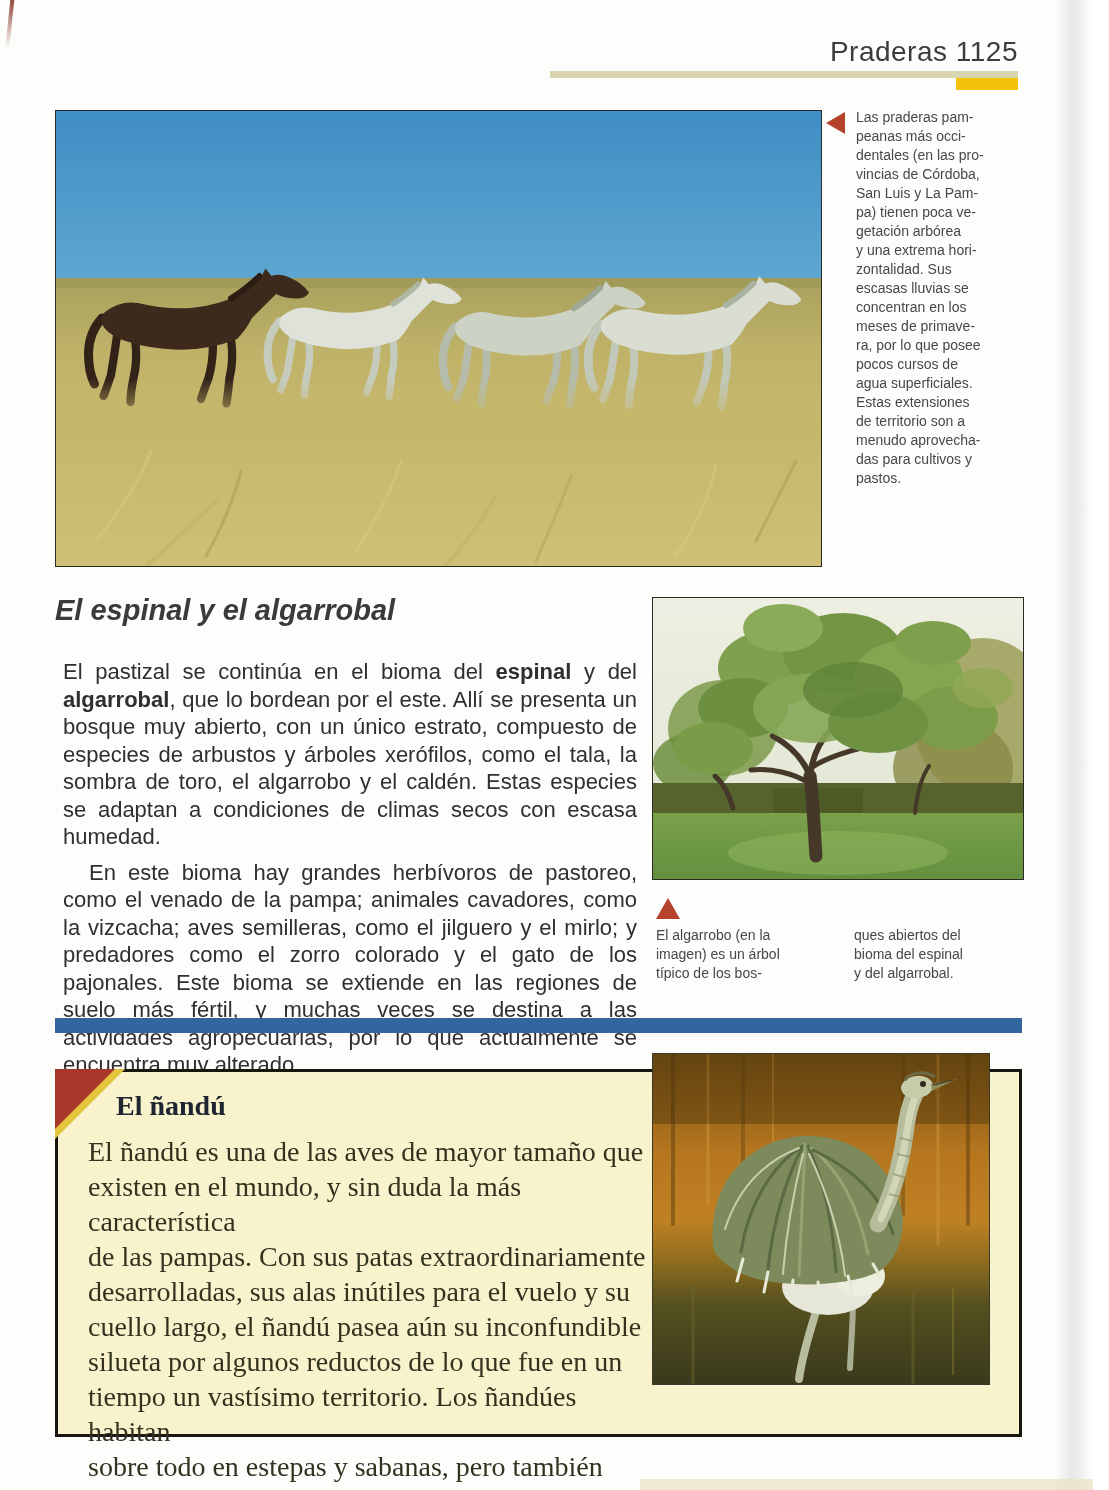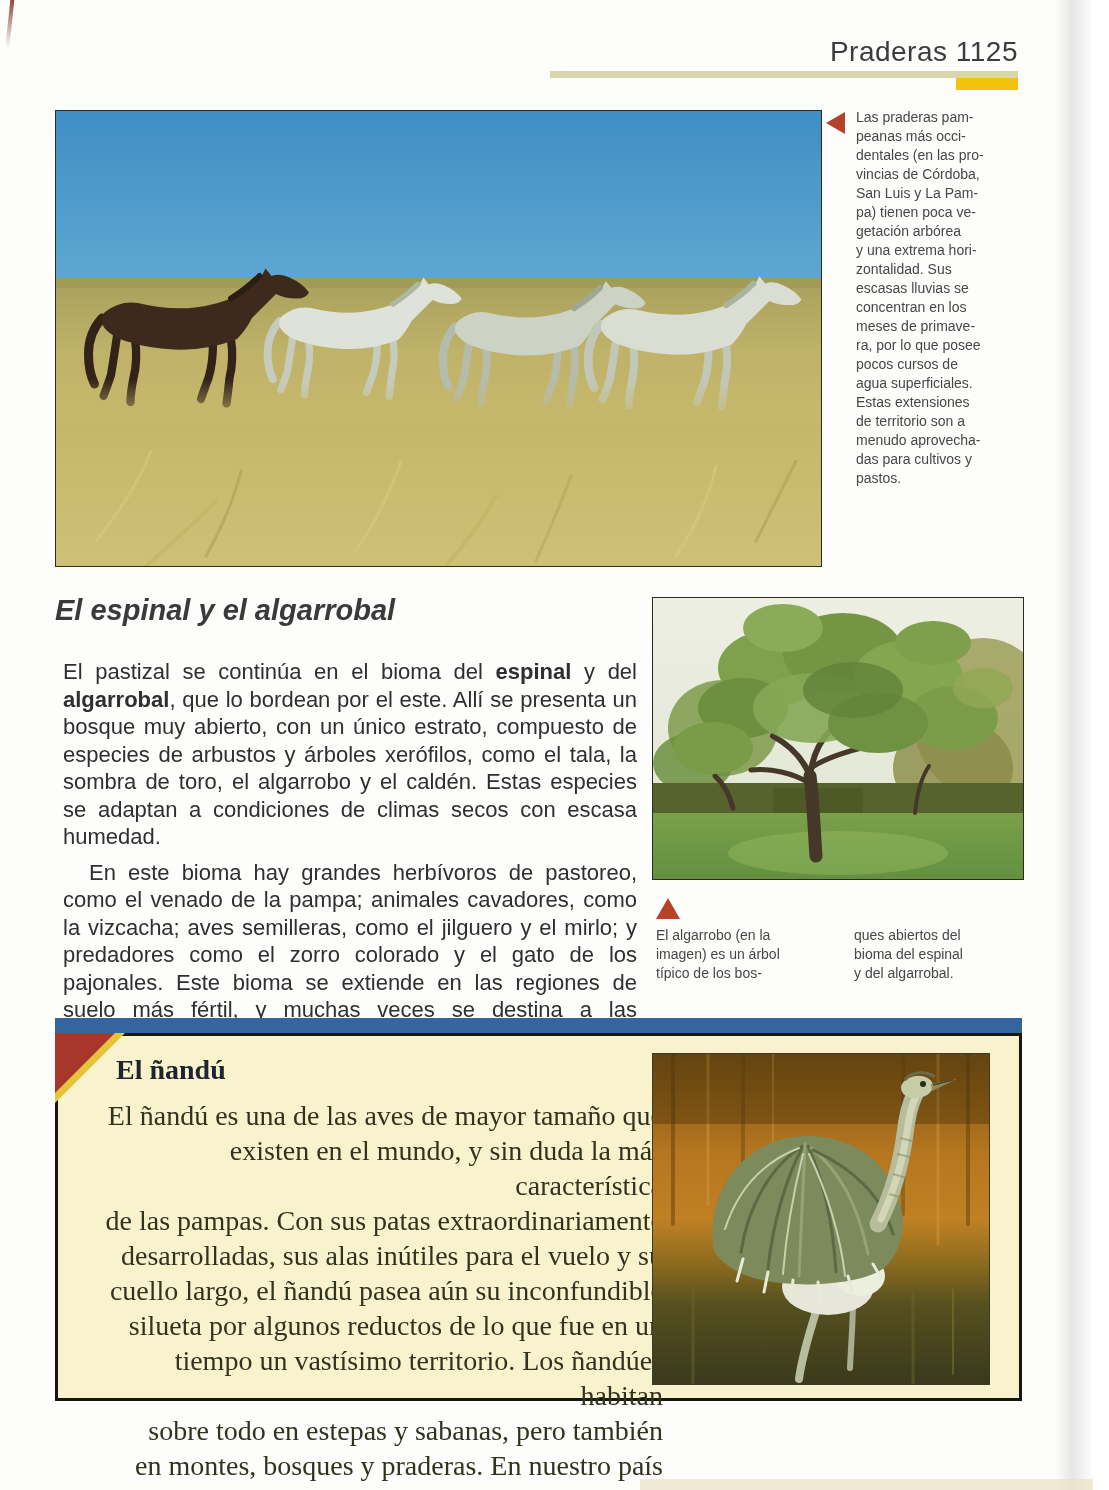--- a/index.html
+++ b/index.html
@@ -28,22 +28,22 @@
   #tree-caption-col2{left:854px;top:926px;width:178px;}
   
   .section-heading{position:absolute;left:55px;top:594px;width:600px;margin:0;
     font-size:29px;font-weight:bold;font-style:italic;color:#3a3a3a;}
   .bodycopy{position:absolute;left:55px;top:650px;width:590px;font-size:22px;line-height:27.5px;
     color:#2f2f2f;text-align:justify;}
   .bodycopy p{margin:8px;}
   .bodycopy p.indent{text-indent:26px;}
   
   .box-bluebar{position:absolute;left:55px;top:1018px;width:967px;height:15px;background:#35659f;}
-  .nandu-box{position:absolute;left:55px;top:1033px;width:961px;height:362px;
-    background:#f9f3cd;border:3px solid #17170f;text-align:right;}
+  .nandu-box{position:absolute;left:55px;top:1069px;width:961px;height:362px;
+    background:#f9f3cd;border:3px solid #17170f;}
   .box-corner{position:absolute;left:-3px;top:-3px;}
   .box-title{position:absolute;left:58px;top:18px;margin:0;font-family:"Liberation Serif",serif;
     font-size:28px;font-weight:bold;color:#1e2430;}
   .box-body{position:absolute;left:30px;top:62px;width:575px;font-family:Liberation Serif, serif;
     font-size:28px;line-height:35px;color:#32321f;white-space:pre-line;}
   
   .edge-right{position:absolute;right:0;top:0;width:38px;height:100%;
     background:linear-gradient(to right,rgba(0,0,0,0),rgba(130,130,130,.18) 45%,rgba(215,215,215,.35) 70%,rgba(255,255,255,.9));}
   .edge-redline{position:absolute;left:8px;top:-4px;width:4px;height:52px;
     background:linear-gradient(#8a3a2c,rgba(138,58,44,0));transform:rotate(6deg);}

